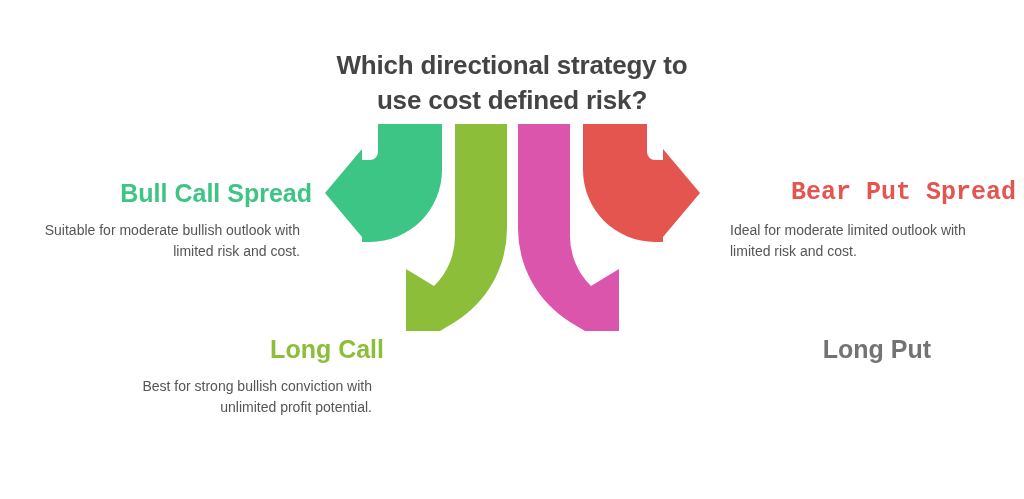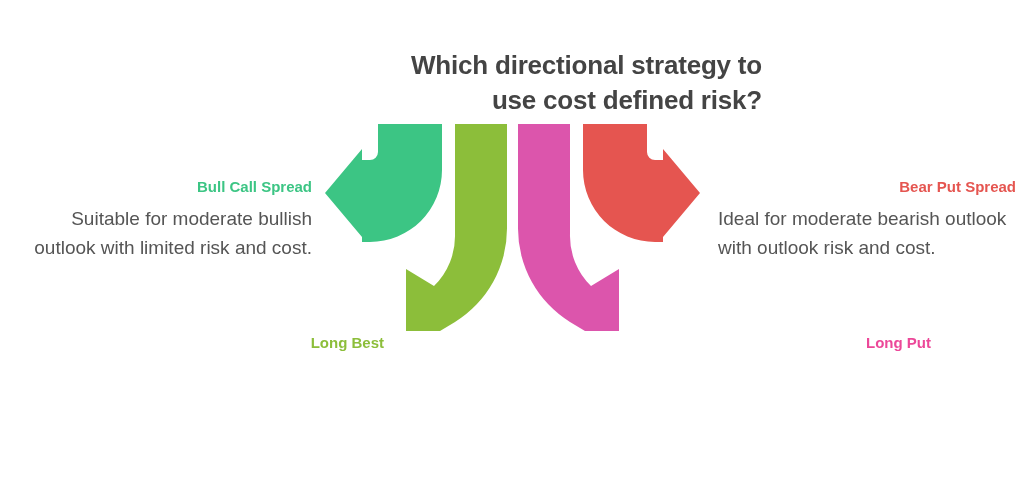--- a/index.html
+++ b/index.html
@@ -19,21 +19,21 @@
     width: 1024px;
     height: 499px;
   }
 
   
   #title {
     position: absolute;
     left: 262px;
     top: 48px;
     width: 500px;
-    text-align: right;
+    text-align: center;
     font-size: 26px;
     font-weight: bold;
     line-height: 1.33;
     color: #444444;
     letter-spacing: -0.2px;
   }
   #title .ln { display: block; }
 
   
   #arrows {
@@ -41,32 +41,32 @@
     left: 0;
     top: 0;
     width: 1024px;
     height: 499px;
     pointer-events: none;
   }
 
   
   .block { position: absolute; }
   .block .heading {
-    font-size: 15px;
+    font-size: 25px;
     font-weight: bold;
     line-height: 1.2;
     margin: 0 0 9px 0;
     white-space: nowrap;
     text-align: right;
   }
   .block .desc {
-    font-size: 19px;
+    font-size: 14px;
     line-height: 1.52;
     color: #555555;
-    margin: 0;
+    margin: 12px;
   }
 
   
   #block-bull-call-spread {
     left: 14px;
     top: 178px;
     width: 298px;
     text-align: right;
   }
   #block-bull-call-spread .heading { color: #3CC584; }
@@ -79,29 +79,29 @@
   }
   #block-long-call .heading { color: #8CBE3A; }
 
   
   #block-bear-put-spread {
     left: 718px;
     top: 178px;
     width: 298px;
     text-align: left;
   }
-  #block-bear-put-spread .heading { color: #E55550; }
+  #block-bear-put-spread .heading { color: #E55550; font-family: Liberation Mono, monospace; }
 
   #block-long-put {
     left: 641px;
     top: 334px;
     width: 290px;
     text-align: left;
   }
-  #block-long-put .heading { color: #ec4899; }
+  #block-long-put .heading { color: #737373; }
 </style>
 </head>
 <body>
 
 <div id="stage">
 
   <div id="title">
     <span class="ln">Which directional strategy to</span>
     <span class="ln">use cost defined risk?</span>
   </div>
@@ -158,25 +158,26 @@
              L 647,124
              Z" fill="#E55550"></path>
   </svg>
 
   <div class="block" id="block-bull-call-spread">
     <p class="heading">Bull Call Spread</p>
     <p class="desc">Suitable for moderate bullish outlook with limited risk and cost.</p>
   </div>
 
   <div class="block" id="block-long-call">
-    <p class="heading">Long Best</p>
+    <p class="heading">Long Call</p>
+    <p class="desc">Best for strong bullish conviction with unlimited profit potential.</p>
   </div>
 
   <div class="block" id="block-long-put">
     <p class="heading">Long Put</p>
   </div>
 
   <div class="block" id="block-bear-put-spread">
     <p class="heading">Bear Put Spread</p>
-    <p class="desc">Ideal for moderate bearish outlook with outlook risk and cost.</p>
+    <p class="desc">Ideal for moderate limited outlook with limited risk and cost.</p>
   </div>
 
 </div>
 
 </body></html>

